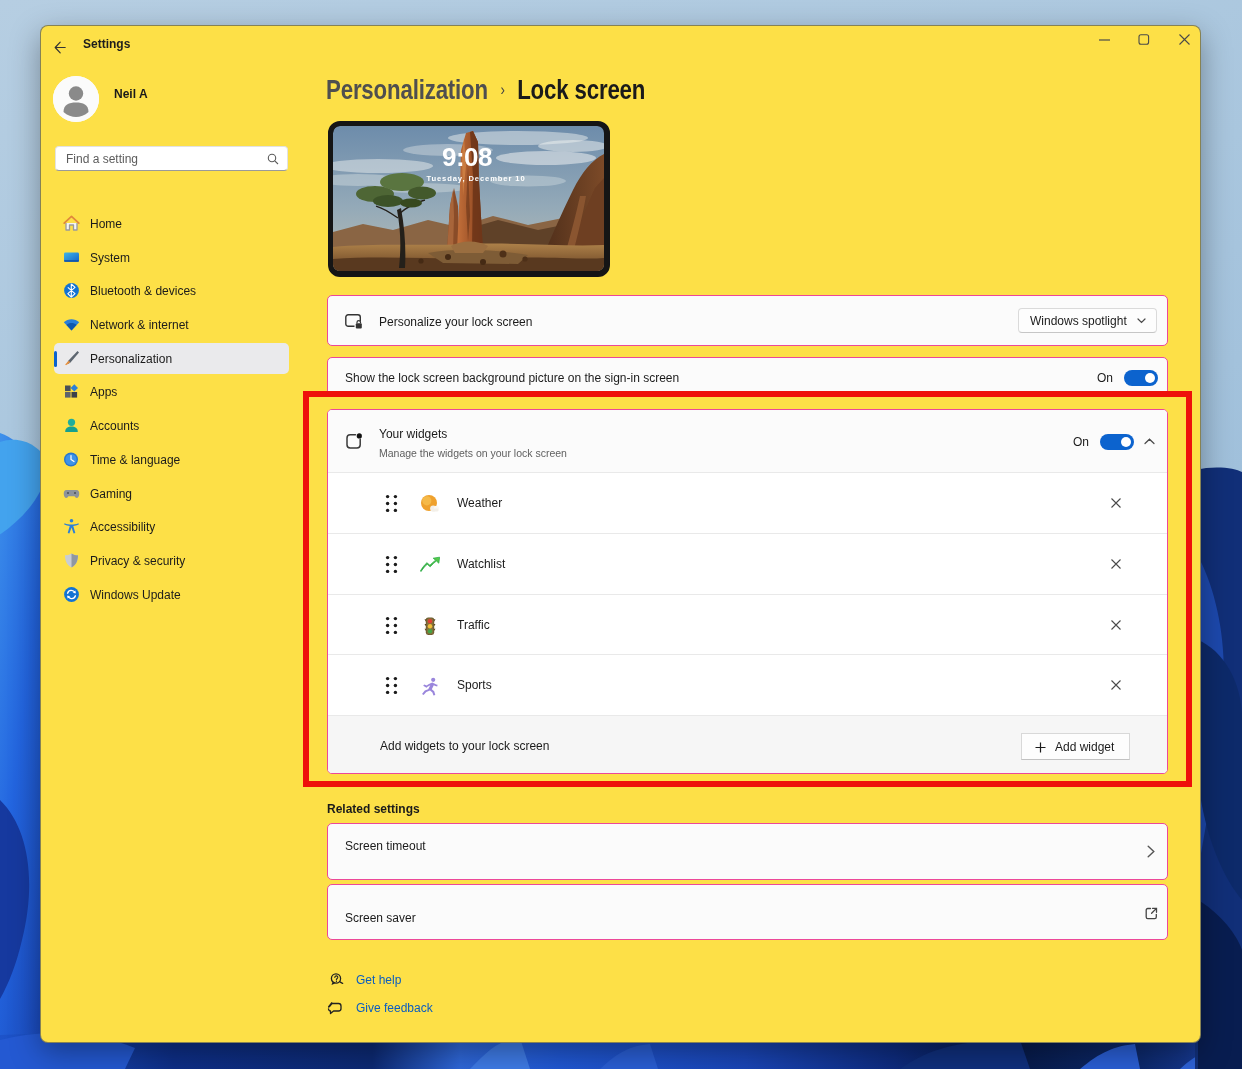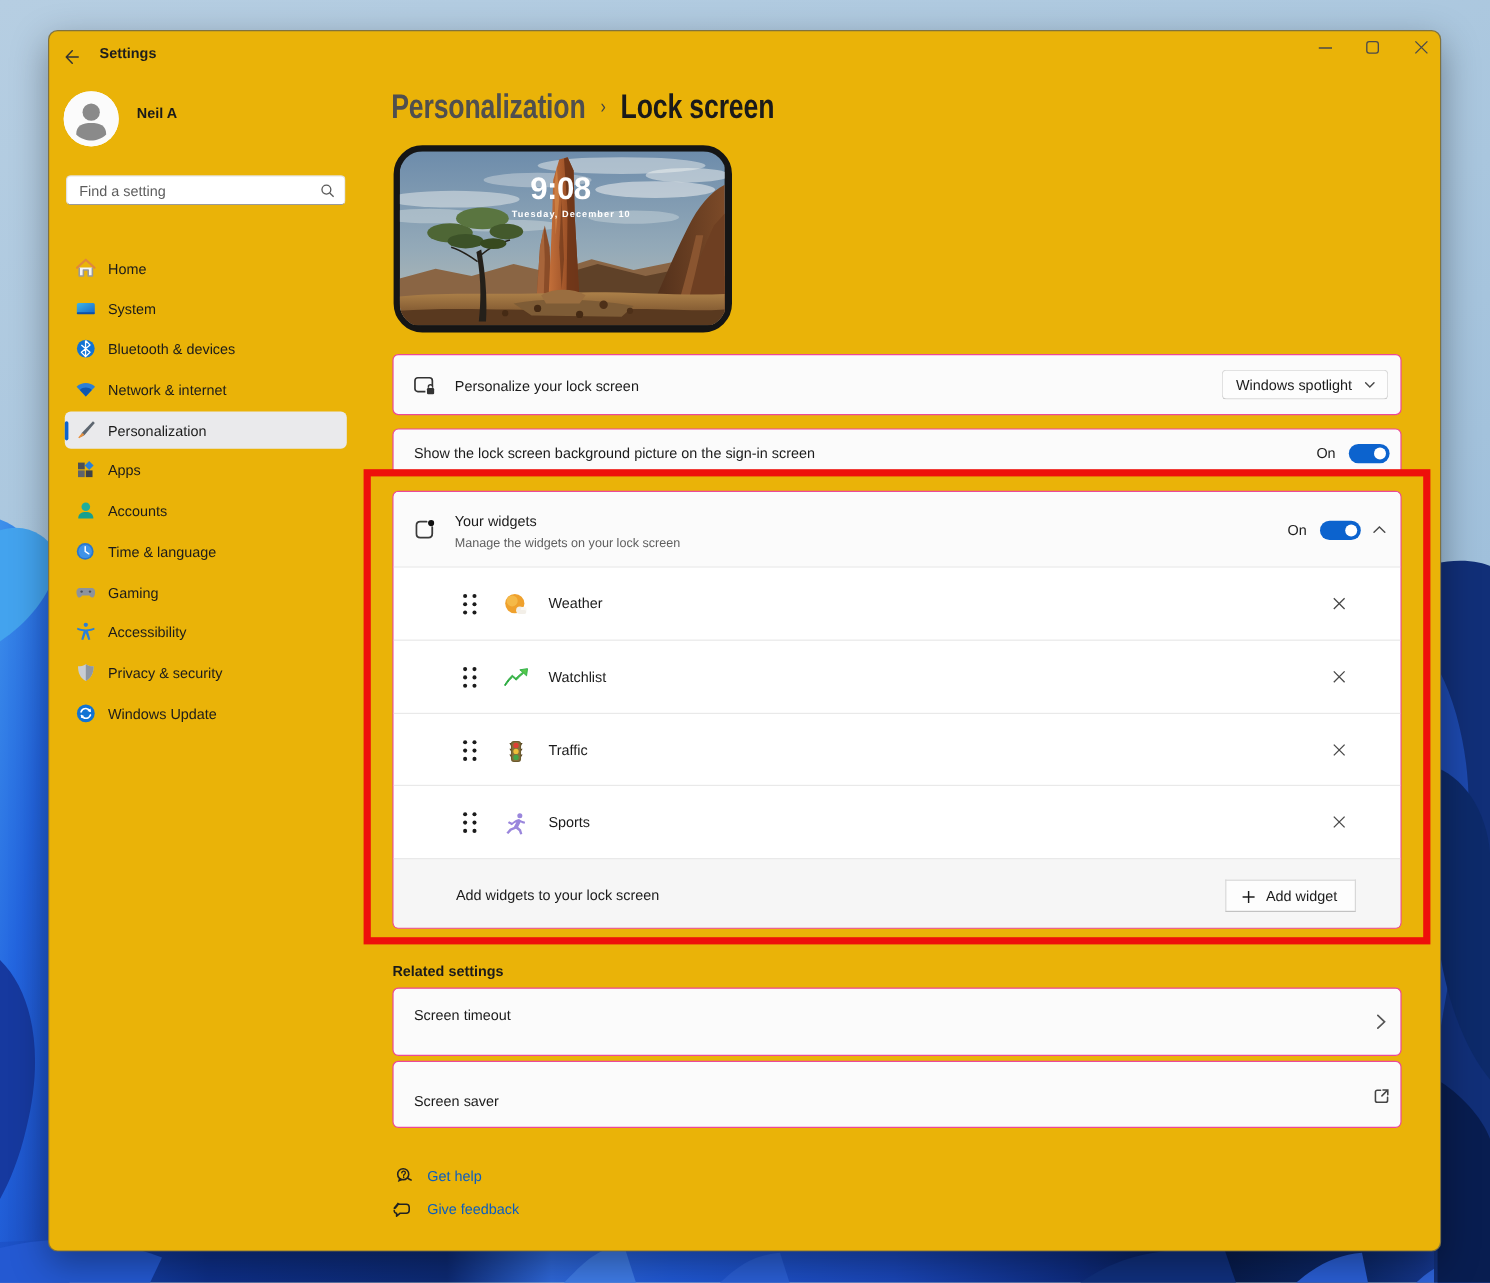--- a/index.html
+++ b/index.html
@@ -1,20 +1,20 @@
 <!DOCTYPE html>
 <html><head>
 <meta charset="utf-8">
 <style>
   * { margin:0; padding:0; box-sizing:border-box; }
   html,body { width:1242px; height:1069px; overflow:hidden; font-family:"Liberation Sans", sans-serif; }
   #stage { position:absolute; left:0; top:0; width:1242px; height:1069px; }
   #wall { position:absolute; left:0; top:0; }
   #win { position:absolute; left:40px; top:25px; width:1161px; height:1018px;
-         background:#eab308; border-radius:8px; border:1px solid rgba(70,80,92,.65);
+         background:#fde047; border-radius:8px; border:1px solid rgba(70,80,92,.65);
          box-shadow:0 10px 30px rgba(0,0,0,.35);padding-left:24px; }
   .abs { position:absolute; }
   .t12 { font-size:12px; color:#1b1b1b; }
   .sec { color:#5f5f5f; }
   
   #backArrow { left:51px; top:37px; }
   #titleTxt { left:82px; top:39px; font-size:12px; font-weight:700; color:#1d1d1d; }
   
   #avatar { left:52px; top:75px; width:46px; height:46px; border-radius:50%; background:#fdfdfd; }
   #neil { left:113px; top:85px; font-size:12px; font-weight:700; color:#1a1a1a; }
@@ -25,21 +25,21 @@
   .navItem { position:relative; height:33.7px; }
   .navHl { position:absolute; left:13px; top:1px; width:235px; height:31.7px; background:#eaeaec; border-radius:5px; }
   .navAccent { position:absolute; left:13px; top:8.8px; width:3.2px; height:16px; background:#0c63ce; border-radius:2px; }
   .navIco { position:absolute; left:22px; top:8px; width:17px; height:17px; }
   .navLbl { position:absolute; left:49px; top:10px; font-size:12px; color:#1b1b1b; }
   
   #crumb { left:285px; top:46px; font-size:28.5px; font-weight:700; color:#1a1a1a; letter-spacing:-0.2px;
            transform:scaleX(0.78); transform-origin:0 0; white-space:nowrap; }
   #crumb .c1 { color:#4f4f4f; }
   #crumb .sep { font-size:17px; color:#444; font-weight:400; padding:0 16px; position:relative; top:-4px;}
-  #preview { left:287px; top:95px; width:282px; height:156px; border-radius:24px; overflow:hidden;
+  #preview { left:287px; top:95px; width:282px; height:156px; border-radius:12px; overflow:hidden;
              border:5.5px solid #151515; background:#151515;text-align:right; }
   #preview svg { display:block; border-radius:7px; }
   .card { position:absolute; left:286px; width:841px; background:#fbfbfb;
           border:1px solid #ec4899; border-radius:5px; }
   #card1 { top:269px; height:51px; }
   #card2 { top:331px; height:39px; }
   #cardW { top:383px; height:365px; overflow:hidden; }
   .row { position:absolute; left:0; width:100%; border-top:1px solid #e9e9e9; background:#fff; }
   #rowHead { top:0; height:62px; border-top:none; background:#fbfbfb; }
   #rowFoot { background:#f6f6f6; }

